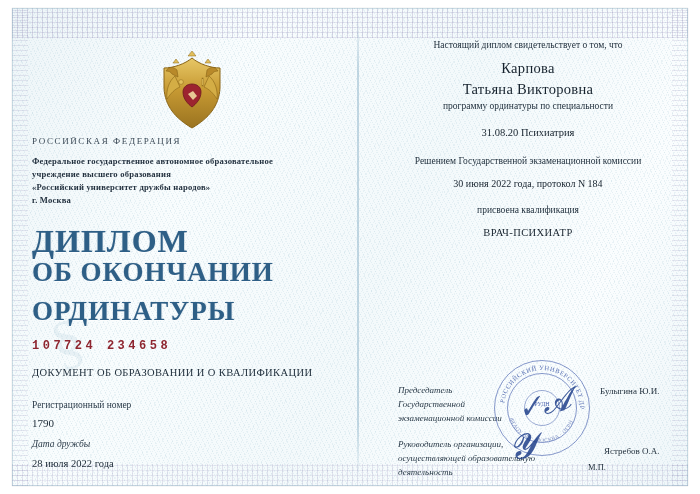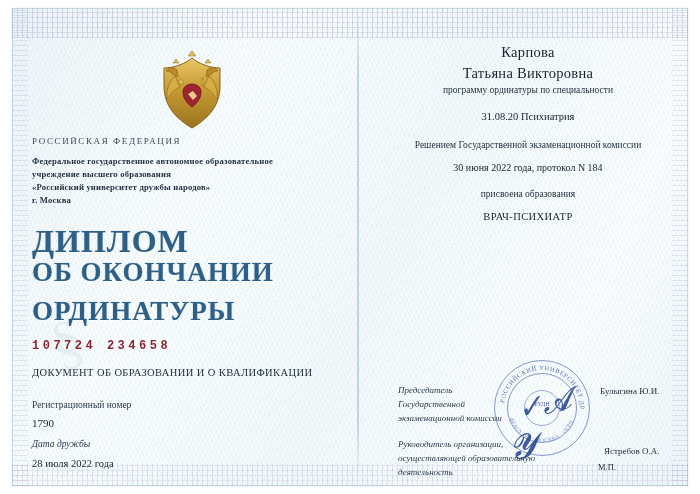--- a/index.html
+++ b/index.html
@@ -235,21 +235,21 @@
   .signer {
     position: absolute;
     font-style: normal;
     font-size: 9px;
     color: #1d2b38;
   }
   .signer-1 { left: 232px; top: 352px; }
   .signer-2 { left: 236px; top: 412px; }
   .mp {
     position: absolute;
-    left: 230px;
+    left: 220px;
     top: 428px;
     font-size: 8.5px;
     color: #1d2b38;
   }
 
   
   .stamp {
     position: absolute;
     left: 482px;
     top: 352px;
@@ -385,33 +385,34 @@
 
       <div class="doc-sub">ДОКУМЕНТ ОБ ОБРАЗОВАНИИ И О КВАЛИФИКАЦИИ</div>
 
       <div class="reg-label">Регистрационный номер</div>
       <div class="reg-value">1790</div>
       <div class="date-label">Дата дружбы</div>
       <div class="date-value">28 июля 2022 года</div>
     </div>
 
     <div class="right-col">
+      <div class="r-line r-top">Настоящий диплом свидетельствует о том, что</div>
 
       <div class="name">Карпова</div>
       <div class="name name2">Татьяна Викторовна</div>
 
       <div class="r-line r-gap-2">программу ординатуры по специальности</div>
 
       <div class="spec">31.08.20 Психиатрия</div>
 
 
       <div class="r-line r-gap-4">Решением Государственной экзаменационной комиссии</div>
       <div class="commission-date">30 июня 2022 года, протокол N 184</div>
 
-      <div class="r-line r-gap-5">присвоена образования</div>
+      <div class="r-line r-gap-5">присвоена квалификация</div>
       <div class="qual">ВРАЧ-ПСИХИАТР</div>
 
       <div class="sign-block sign-1">
         <div>Председатель</div>
         <div>Государственной</div>
         <div>экзаменационной комиссии</div>
       </div>
 
       <div class="sign-block sign-2">
         <div>Руководитель организации,</div>

